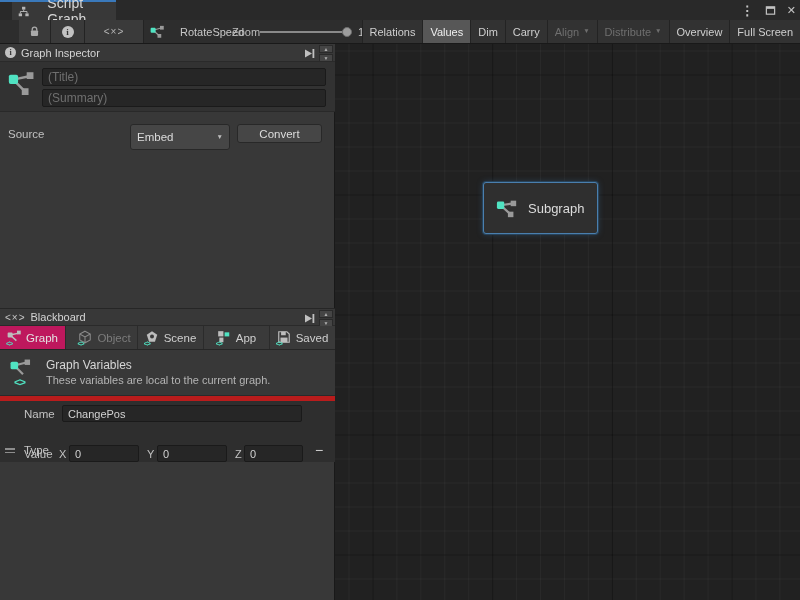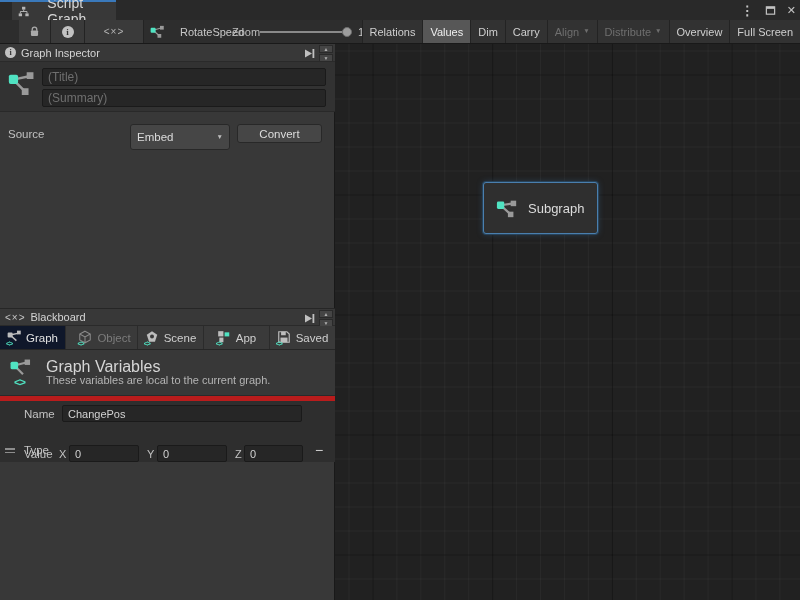--- a/index.html
+++ b/index.html
@@ -71,29 +71,29 @@
   .convert-btn { left:237px; top:80px; width:85px; height:19px; }
   .edit-btn { left:8px; top:104px; width:314px; height:21px; font-size:12.5px; }
 
   .bb-header { top:264px; border-top:1px solid #262626; }
   .bb-code { font-size:10px; letter-spacing:1px; color:#c7c7c7; }
   .bb-tabs { position:absolute; left:0; top:282px; width:335px; height:24px; display:flex;
              background:#2b2b2b; border-bottom:1px solid #262626; }
   .bb-tab { flex:1; margin-right:1px; background:#3a3a3a; display:flex; align-items:center; justify-content:center;
             gap:4px; color:#cfcfcf; font-size:11.5px; }
   .bb-tab:last-child { margin-right:0; }
-  .bb-tab.active { background:#0f172a; color:#e2e2e2;align-items:center; }
+  .bb-tab.active { background:#be185d; color:#e2e2e2;align-items:center; }
   .bb-tab.disabled { color:#7c7c7c;padding-left:6px; }
   .tabicon { position:relative; width:15px; height:15px; flex:0 0 15px; }
   .tabicon .sub { position:absolute; left:-1px; bottom:-2px; color:#50e3c2; font-size:7px; font-weight:bold;
                   letter-spacing:-1px; }
   .gv-info { position:absolute; left:0; top:306px; width:335px; height:46px; background:#383838;
              border-bottom:1px solid #2a2a2a; }
   .gv-icon { position:absolute; left:10px; top:9px; }
-  .gv-title { position:absolute; left:46px; top:8px; color:#d6d6d6; font-size:16px; }
+  .gv-title { position:absolute; left:46px; top:8px; color:#d6d6d6; font-size:12px; }
   .gv-desc { position:absolute; left:46px; top:24px; color:#b4b4b4; font-size:11px; }
 
   .var-group { position:absolute; left:0; top:352px; width:335px; height:66px; background:#2e2e2e;
                border-top:5px solid #b91c1c; }
   .vrow { position:absolute; left:0; width:335px; height:18px; }
   .vlabel { position:absolute; left:24px; top:0; height:18px; display:flex; align-items:center;
             color:#c2c2c2; font-size:11.5px; }
   .drag-handle { position:absolute; left:5px; top:7px; width:10px; }
   .drag-handle div { height:1.5px; background:#8d8d8d; margin-bottom:2px; }
   .name-input { left:62px; top:0; width:240px; height:17px; }

